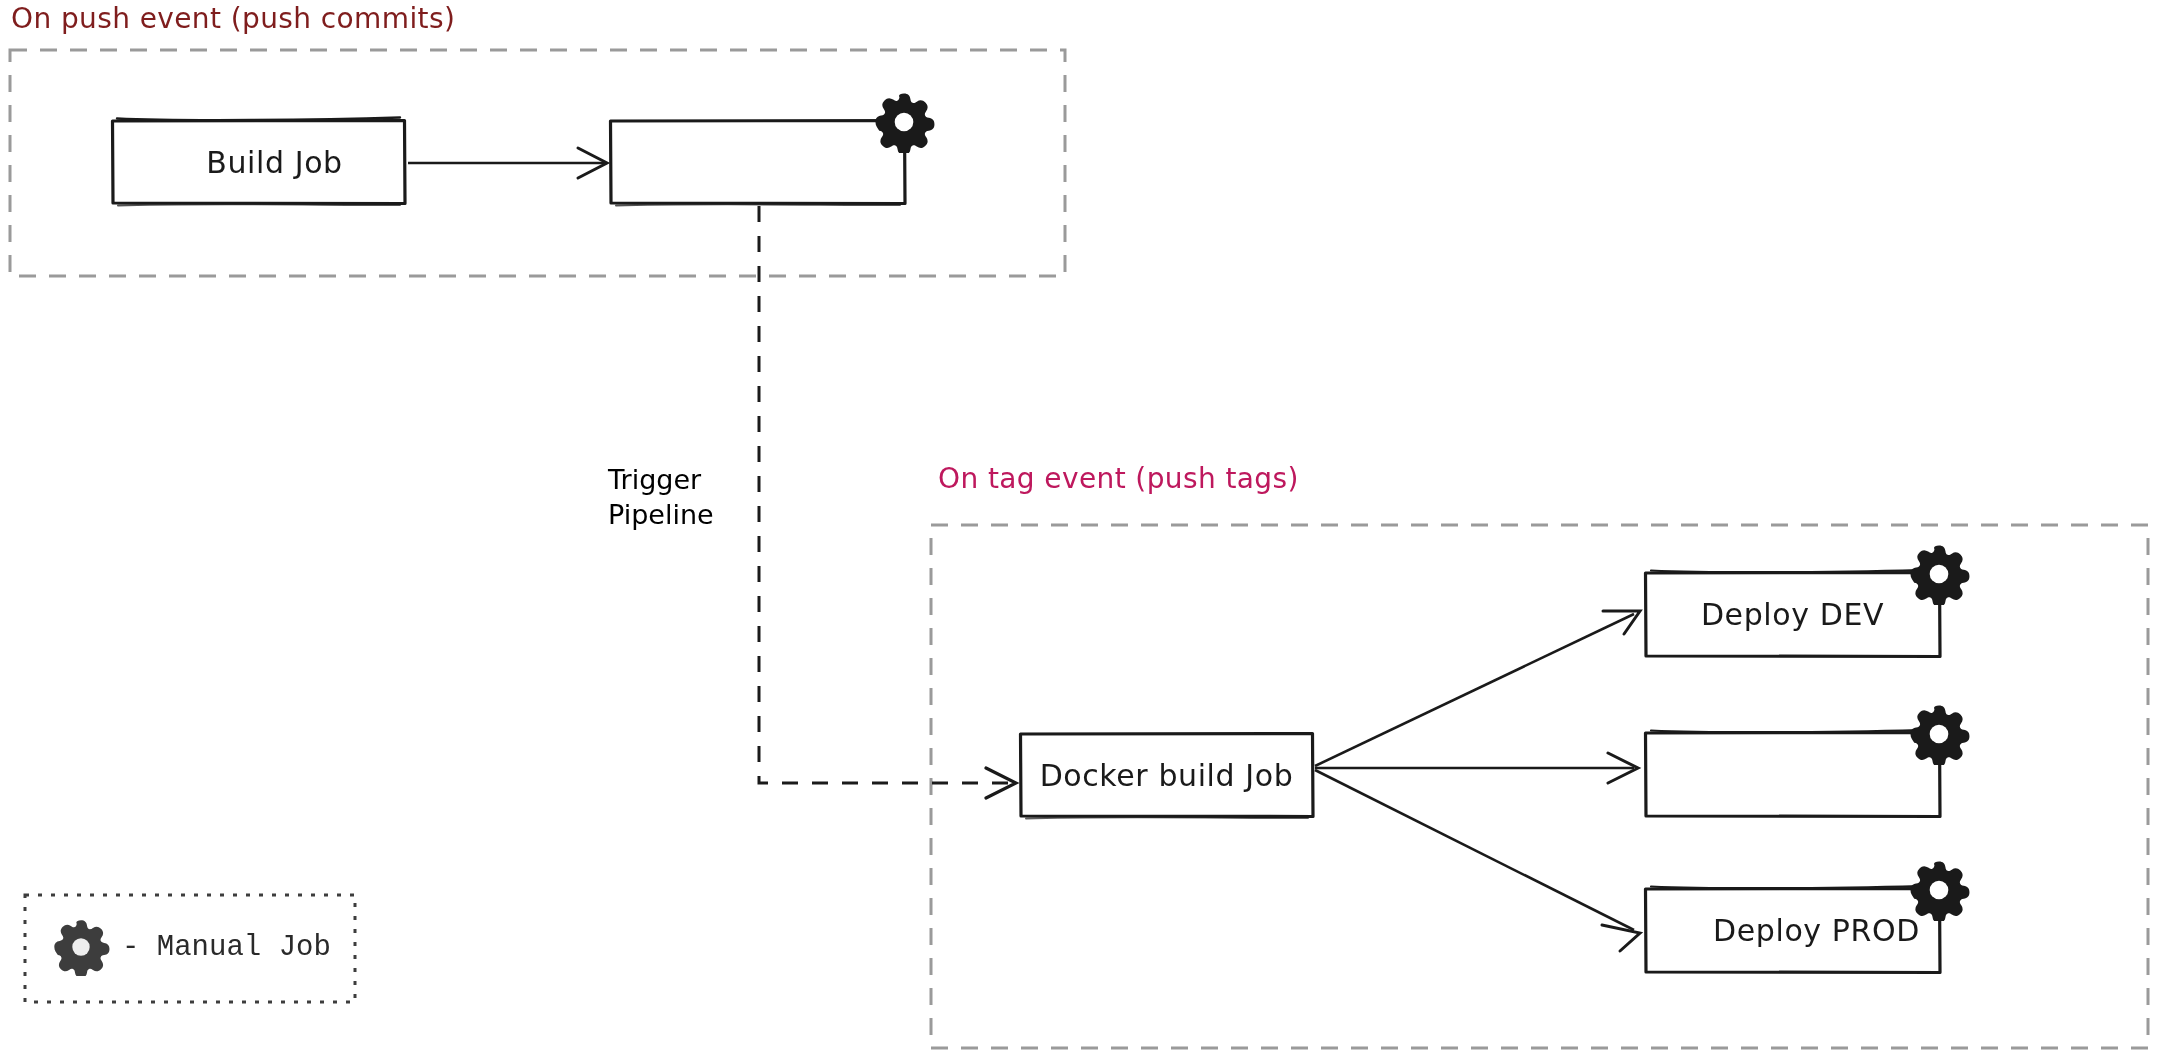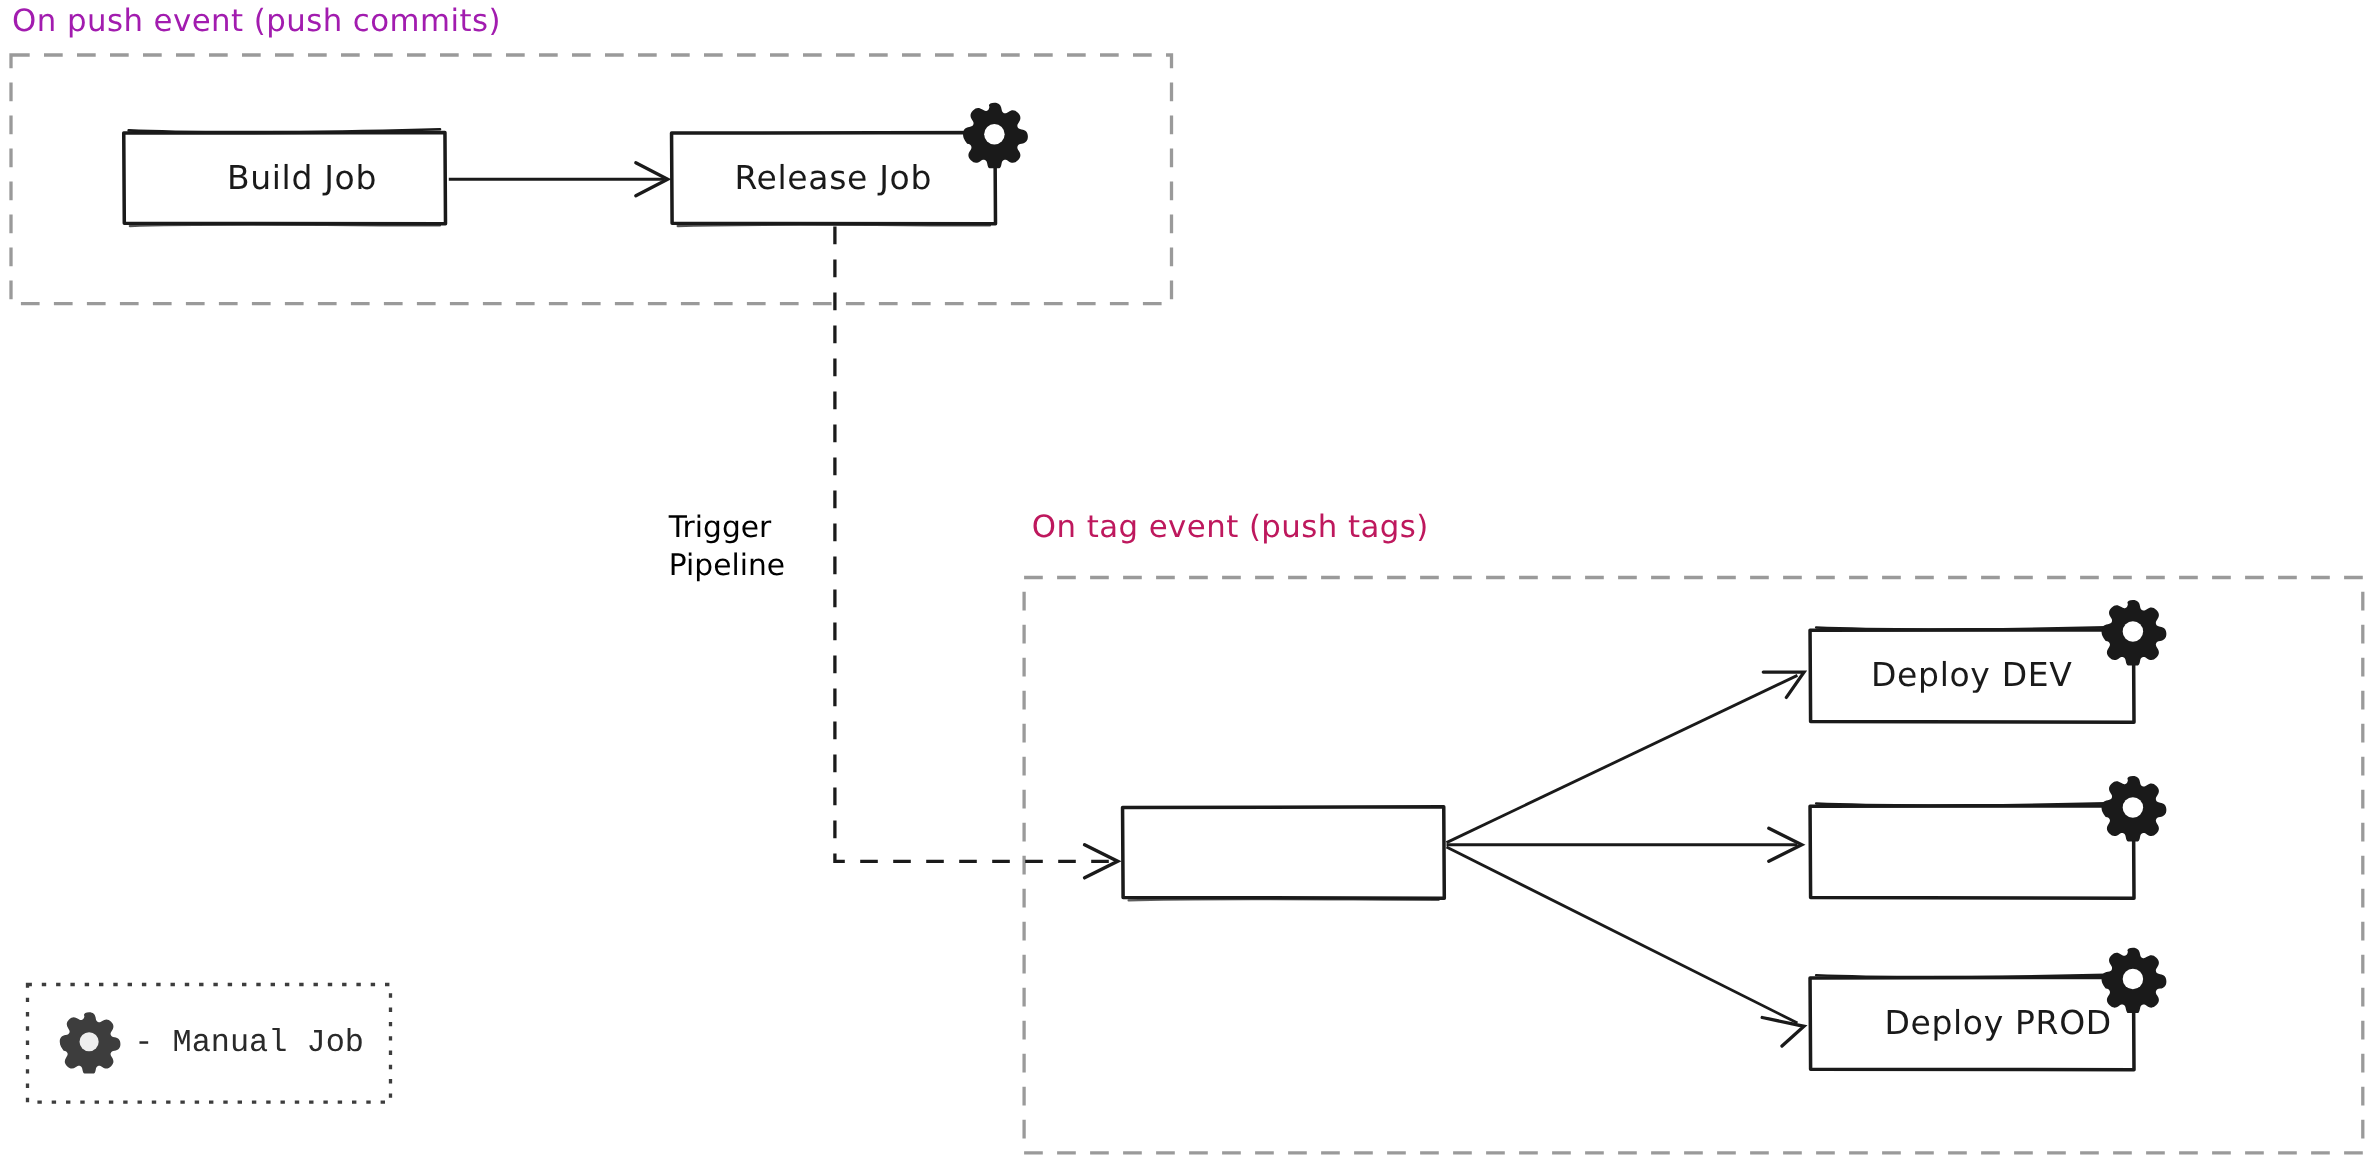--- a/index.html
+++ b/index.html
@@ -227,28 +227,28 @@
     </g>
 
     <use href="#gear-sym" x="873" y="91" width="62" height="62"></use>
     <use href="#gear-sym" x="1908" y="543" width="62" height="62"></use>
     <use href="#gear-sym" x="1908" y="703" width="62" height="62"></use>
     <use href="#gear-sym" x="1908" y="859" width="62" height="62"></use>
 
     <use href="#gear-sym-legend" x="52" y="918" width="58" height="58"></use>
   </svg>
 
-  <div class="group-title" style="left:11px; top:2px; color:#a21caf;">On push event (push commits)</div>
+  <div class="group-title" style="left:11px; top:2px; color:#7f1d1d;">On push event (push commits)</div>
 
   <div class="group-title" style="left:938px; top:462px; color:#be185d;">On tag event (push tags)</div>
 
   <div class="node-label" style="left:112px; top:120px; width:293px; height:84px;padding-left:16px;">Build Job</div>
 
-  <div class="node-label" style="left:610px; top:120px; width:295px; height:84px;">Release Job</div>
-
+
+  <div class="node-label" style="left:1020px; top:733px; width:293px; height:84px;">Docker build Job</div>
 
   <div class="node-label" style="left:1645px; top:572px; width:295px; height:85px;">Deploy DEV</div>
 
 
   <div class="node-label" style="left:1645px; top:888px; width:295px; height:85px;margin-left:24px;">Deploy PROD</div>
 
   <div class="edge-label" style="left:608px; top:463px;">Trigger</div>
   <div class="edge-label" style="left:608px; top:498px;">Pipeline</div>
 
   <div class="legend-text" style="left:122px; top:931px;">- Manual Job</div>

